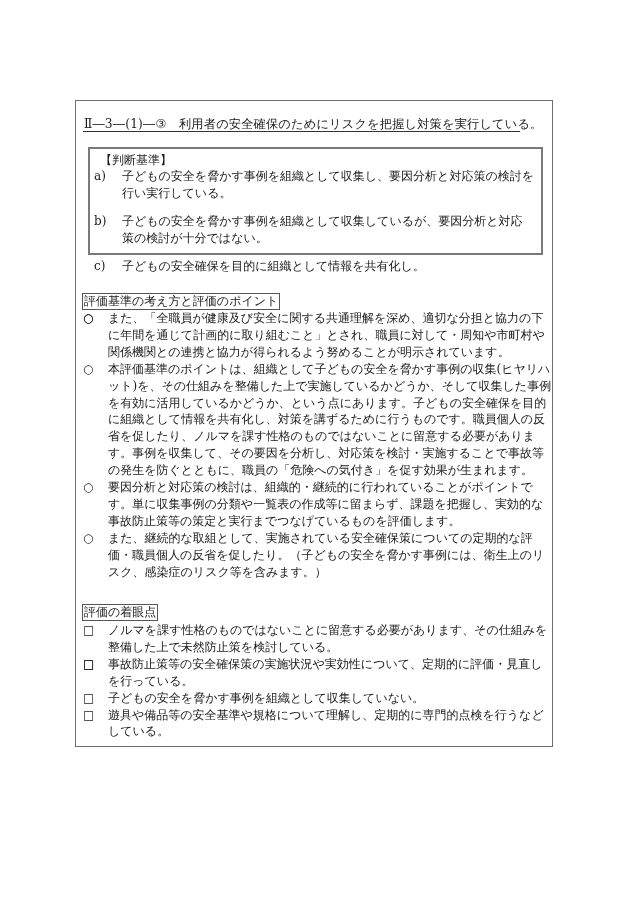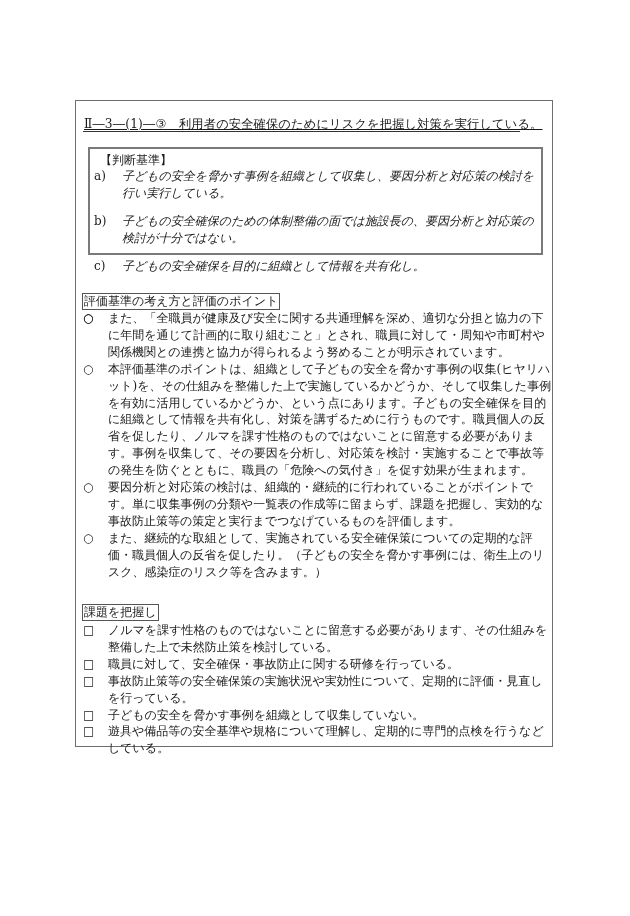--- a/index.html
+++ b/index.html
@@ -1,28 +1,28 @@
 <!DOCTYPE html>
 <html><head>
 <meta charset="utf-8">
 <style>
   html, body { margin:0; padding:0; background:#ffffff; }
   body { width:630px; height:916px; position:relative; overflow:hidden;
          font-family:"DejaVu Serif","Liberation Serif",serif; color:#1a1a1a; }
   .frame { position:absolute; left:75px; top:100px; width:478px; height:647px;
            border:1px solid #6e6e6e; box-sizing:border-box; }
   .title { position:absolute; left:84px; top:116px; font-size:12.2px; line-height:16px;
-           white-space:nowrap; letter-spacing:0.2px;text-decoration:underline; }
+           white-space:nowrap; letter-spacing:0.2px; }
   .title-ul { position:absolute; left:83px; top:131px; width:437px; border-top:1px solid #333; }
   .criteria { position:absolute; left:88px; top:147px; width:455px; height:108px;
               border:2px solid #7a7a7a; box-sizing:border-box; font-size:12px; line-height:17px; }
   .crit-head { position:absolute; left:10px; top:3px; }
   .crit-item { position:absolute; left:4px; width:440px; }
   .crit-item .lbl { position:absolute; left:0; top:0; }
-  .crit-item .txt { margin-left:28px;font-style:italic; }
+  .crit-item .txt { margin-left:28px; }
   .sec-label { position:absolute; left:82px; font-size:12px; line-height:15px; border:1px solid #555;
                padding:0 1px; white-space:nowrap; }
   .list { position:absolute; left:80px; width:472px; font-size:12px; line-height:16.9px; }
   .li { position:relative; padding-left:28px; }
   .li .mk { position:absolute; left:3px; top:0; }
 </style>
 </head>
 <body>
 
 <div class="frame"></div>
@@ -31,37 +31,37 @@
 <div class="title-ul"></div>
 
 <div class="criteria">
   <div class="crit-head">【判断基準】</div>
   <div class="crit-item" style="top:19px">
     <span class="lbl">a)</span>
     <div class="txt">子どもの安全を脅かす事例を組織として収集し、要因分析と対応策の検討を行い実行している。</div>
   </div>
   <div class="crit-item" style="top:64px">
     <span class="lbl">b)</span>
-    <div class="txt">子どもの安全確保のための体制整備の面では施設長の、要因分析と対応策の検討が十分ではない。</div>
+    <div class="txt">子どもの安全を脅かす事例を組織として収集しているが、要因分析と対応策の検討が十分ではない。</div>
   </div>
   <div class="crit-item" style="top:109px">
     <span class="lbl">c)</span>
     <div class="txt">子どもの安全確保を目的に組織として情報を共有化し。</div>
   </div>
 </div>
 
 <div class="sec-label" style="top:293px">評価基準の考え方と評価のポイント</div>
 <div class="list" style="top:310px">
   <div class="li"><span class="mk">○</span></div>
   <div class="li"><span class="mk">○</span><span>また、「全職員が健康及び安全に関する共通理解を深め、適切な分担と協力の下に年間を通じて計画的に取り組むこと」とされ、職員に対して・周知や市町村や関係機関との連携と協力が得られるよう努めることが明示されています。</span></div>
   <div class="li"><span class="mk">○</span><span>本評価基準のポイントは、組織として子どもの安全を脅かす事例の収集(ヒヤリハット)を、その仕組みを整備した上で実施しているかどうか、そして収集した事例を有効に活用しているかどうか、という点にあります。子どもの安全確保を目的に組織として情報を共有化し、対策を講ずるために行うものです。職員個人の反省を促したり、ノルマを課す性格のものではないことに留意する必要があります。事例を収集して、その要因を分析し、対応策を検討・実施することで事故等の発生を防ぐとともに、職員の「危険への気付き」を促す効果が生まれます。</span></div>
   <div class="li"><span class="mk">○</span><span>要因分析と対応策の検討は、組織的・継続的に行われていることがポイントです。単に収集事例の分類や一覧表の作成等に留まらず、課題を把握し、実効的な事故防止策等の策定と実行までつなげているものを評価します。</span></div>
   <div class="li"><span class="mk">○</span><span>また、継続的な取組として、実施されている安全確保策についての定期的な評価・職員個人の反省を促したり。（子どもの安全を脅かす事例には、衛生上のリスク、感染症のリスク等を含みます。）</span></div>
 </div>
 
-<div class="sec-label" style="top:604px">課題を把握し</div>
+<div class="sec-label" style="top:604px">評価の着眼点</div>
 <div class="list" style="top:622px">
   <div class="li"><span class="mk">□</span><span>ノルマを課す性格のものではないことに留意する必要があります、その仕組みを整備した上で未然防止策を検討している。</span></div>
-  <div class="li"><span class="mk">□</span><span>職員に対して、安全確保・事故防止に関する研修を行っている。</span></div>
+  <div class="li"><span class="mk">□</span></div>
   <div class="li"><span class="mk">□</span><span>事故防止策等の安全確保策の実施状況や実効性について、定期的に評価・見直しを行っている。</span></div>
   <div class="li"><span class="mk">□</span><span>子どもの安全を脅かす事例を組織として収集していない。</span></div>
   <div class="li"><span class="mk">□</span><span>遊具や備品等の安全基準や規格について理解し、定期的に専門的点検を行うなどしている。</span></div>
 </div>
 
 </body></html>

